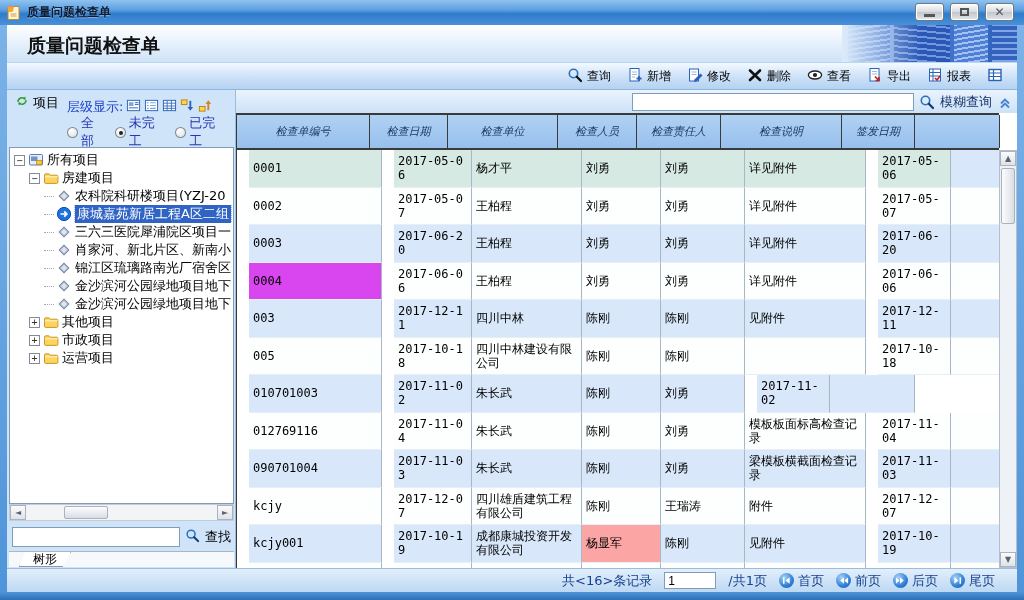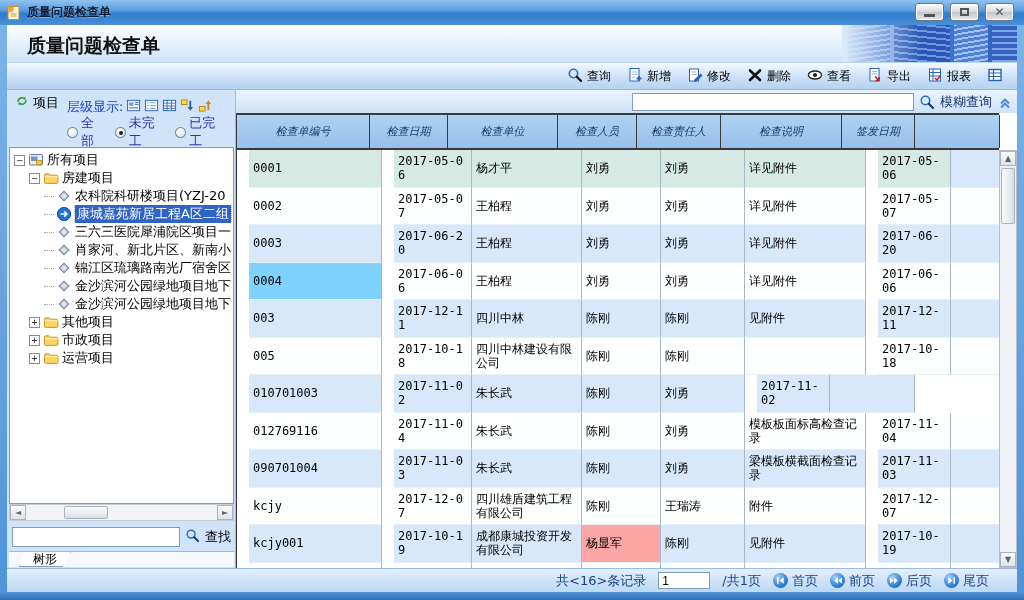--- a/index.html
+++ b/index.html
@@ -92,21 +92,21 @@
   .trow.partial { height:37.5px; }
   .td { flex:none; border-right:1px solid #a9b6c4; border-bottom:1px solid #e7eef6; padding:2px 4px; display:flex; align-items:center;
      font-size:12px; line-height:14px; overflow:hidden; word-break:break-all; }
   .td.mono { font-family:"DejaVu Sans Mono","Liberation Mono",monospace;margin-left:12px; }
   .vscroll { position:absolute; right:0; top:37px; width:18px; height:418px; background:#eef2f7; border:1px solid #b3bfcc; display:flex; flex-direction:column; }
   .vthumb { width:14px; height:56px; margin:2px auto 0; background:linear-gradient(90deg,#fdfdfe,#d9dee4); border:1px solid #a8b2be; border-radius:2px; }
   .vspacer { flex:1; }
   
   .statusbar { position:absolute; left:0; bottom:0; width:1010px; height:24px;
     background:linear-gradient(180deg,#e2effc,#bdd8f3); border-top:1px solid #9dbbda;
-    display:flex; align-items:center; justify-content:flex-end; gap:12px; padding-right:28px; color:#17418f; font-size:13px; }
+    display:flex; align-items:center; justify-content:flex-end; gap:12px; padding-right:22px; color:#17418f; font-size:13px; }
   .statusbar input { width:52px; height:17px; border:1px solid #7f9db9; background:#fff; font-size:12px; padding:0 3px; }
   .pagerbtn { display:flex; align-items:center; gap:4px; cursor:default; color:#17418f; }
   .pager-ico { width:15px; height:15px; border-radius:50%;
      background:radial-gradient(circle at 35% 30%,#a5d2f8,#2e7fd6 60%,#1b5fb0); display:flex; align-items:center; justify-content:center; }
   .pager-ico svg { width:11px; height:11px; }
   
   .edge-b { position:absolute; left:0; bottom:0; width:1024px; height:8px; background:linear-gradient(180deg,#4f94d9,#2f6fb4); }
 </style>
 </head>
 <body>
@@ -449,21 +449,21 @@
             <div class="td mono" style="width: 133px; background: rgb(216, 231, 249);">0003</div>
             <div class="td mono" style="width: 78px; background: rgb(216, 231, 249);">2017-06-20</div>
             <div class="td" style="width: 110px; background: rgb(216, 231, 249);">王柏程</div>
             <div class="td" style="width: 79px; background: rgb(216, 231, 249);">刘勇</div>
             <div class="td" style="width: 84px; background: rgb(216, 231, 249);">刘勇</div>
             <div class="td" style="width: 121px; background: rgb(216, 231, 249);">详见附件</div>
             <div class="td mono" style="width: 73px; background: rgb(216, 231, 249);">2017-06-20</div>
             <div class="td" style="width: 85px; background: rgb(216, 231, 249);"></div>
           </div>
           <div class="trow">
-            <div class="td mono" style="width: 133px; background: #7dd3fc; text-align: center;">0004</div>
+            <div class="td mono" style="width: 133px; background: #d946ef; text-align: center;">0004</div>
             <div class="td mono" style="width: 78px; background: rgb(253, 254, 254);">2017-06-06</div>
             <div class="td" style="width: 110px; background: rgb(253, 254, 254);">王柏程</div>
             <div class="td" style="width: 79px; background: rgb(253, 254, 254);">刘勇</div>
             <div class="td" style="width: 84px; background: rgb(253, 254, 254);">刘勇</div>
             <div class="td" style="width: 121px; background: rgb(253, 254, 254);">详见附件</div>
             <div class="td mono" style="width: 73px; background: rgb(253, 254, 254);">2017-06-06</div>
             <div class="td" style="width: 85px; background: rgb(253, 254, 254);"></div>
           </div>
           <div class="trow">
             <div class="td mono" style="width: 133px; background: rgb(216, 231, 249);">003</div>

